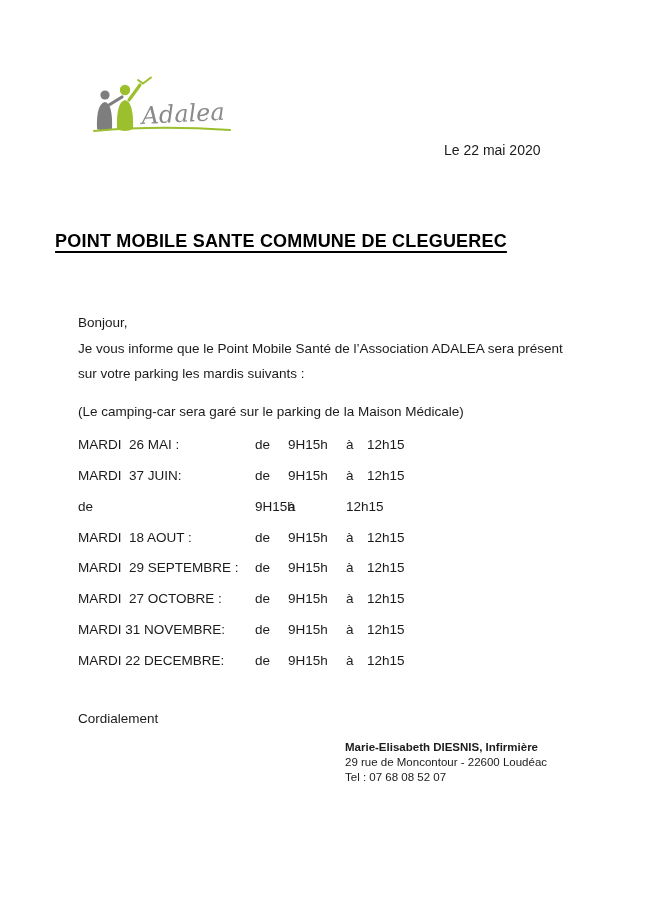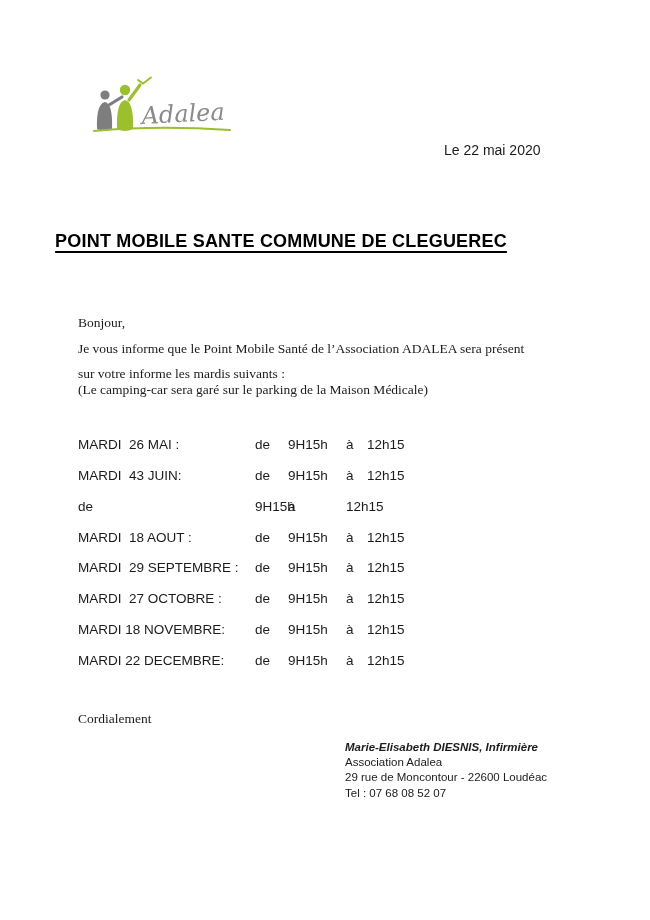--- a/index.html
+++ b/index.html
@@ -18,45 +18,45 @@
   
   .title-wrap{position:absolute;left:0;top:231px;width:562px;text-align:center;}
   .title{
     font-size:18px;font-weight:bold;color:#000;
     text-decoration:underline;
     text-decoration-thickness:2px;
     text-underline-offset:4px;
     letter-spacing:0.2px;
   }
   
-  .p{position:absolute;left:78px;font-size:13.5px;line-height:25px;color:#1b1b1b;font-family:Liberation Serif, serif;}
+  .p{position:absolute;left:78px;font-size:13.5px;line-height:25px;color:#1b1b1b;}
   .greeting{top:296px;}
   .intro{top:322px;width:520px;}
   .intro span{display:block;}
-  .note{top:363px;}
+  .note{top:385px;}
   
   .schedule{position:absolute;left:78px;top:430px;width:420px;}
   .sched-row{
     display:grid;
     grid-template-columns:177px 33px 58px 21px 60px;
     align-items:start;
     height:30.85px;
     font-size:13.5px;line-height:17px;
     padding-top:6px;box-sizing:border-box;
   }
   .sched-label{white-space:pre;}
   .sched-cell{white-space:pre;}
   
   .closing{top:692px;text-align:center;}
   .signature{
     position:absolute;left:345px;top:740px;
     font-size:11.5px;line-height:15.2px;color:#1b1b1b;
   }
   .signature .sig-line{display:block;}
-  .sig-bold{font-weight:bold;font-style:italic;}
+  .sig-bold{font-weight:bold;}
 </style>
 </head>
 <body>
 
 <div class="page">
 
   <div class="logo">
     <svg width="140" height="70" viewBox="0 0 140 70">
 
       <path d="M46 8 l5 3.5 l8 -6" fill="none" stroke="#9cbf2d" stroke-width="2" stroke-linecap="round"></path>
@@ -78,35 +78,35 @@
   <div class="date-line">Le 22 mai 2020</div>
 
   <div class="title-wrap">
     <span class="title">POINT MOBILE SANTE COMMUNE DE CLEGUEREC</span>
   </div>
 
   <p class="p greeting">Bonjour,</p>
 
   <p class="p intro">
     <span>Je vous informe que le Point Mobile Santé de l’Association ADALEA sera présent</span>
-    <span>sur votre informe les mardis suivants :</span>
+    <span>sur votre parking les mardis suivants :</span>
   </p>
 
   <p class="p note">(Le camping-car sera garé sur le parking de la Maison Médicale)</p>
 
   <div class="schedule">
     <div class="sched-row">
       <span class="sched-label">MARDI  26 MAI :</span>
       <span class="sched-cell">de</span>
       <span class="sched-cell">9H15h</span>
       <span class="sched-cell">à</span>
       <span class="sched-cell">12h15</span>
     </div>
     <div class="sched-row">
-      <span class="sched-label">MARDI  43 JUIN:</span>
+      <span class="sched-label">MARDI  37 JUIN:</span>
       <span class="sched-cell">de</span>
       <span class="sched-cell">9H15h</span>
       <span class="sched-cell">à</span>
       <span class="sched-cell">12h15</span>
     </div>
     <div class="sched-row">
       <span class="sched-cell">de</span>
       <span class="sched-cell">9H15h</span>
       <span class="sched-cell">à</span>
       <span class="sched-cell">12h15</span>
@@ -126,37 +126,36 @@
       <span class="sched-cell">12h15</span>
     </div>
     <div class="sched-row">
       <span class="sched-label">MARDI  27 OCTOBRE :</span>
       <span class="sched-cell">de</span>
       <span class="sched-cell">9H15h</span>
       <span class="sched-cell">à</span>
       <span class="sched-cell">12h15</span>
     </div>
     <div class="sched-row">
-      <span class="sched-label">MARDI 18 NOVEMBRE:</span>
+      <span class="sched-label">MARDI 31 NOVEMBRE:</span>
       <span class="sched-cell">de</span>
       <span class="sched-cell">9H15h</span>
       <span class="sched-cell">à</span>
       <span class="sched-cell">12h15</span>
     </div>
     <div class="sched-row">
       <span class="sched-label">MARDI 22 DECEMBRE:</span>
       <span class="sched-cell">de</span>
       <span class="sched-cell">9H15h</span>
       <span class="sched-cell">à</span>
       <span class="sched-cell">12h15</span>
     </div>
   </div>
 
   <p class="p closing">Cordialement</p>
 
   <div class="signature">
     <span class="sig-line sig-bold">Marie-Elisabeth DIESNIS, Infirmière</span>
-    <span class="sig-line">Association Adalea</span>
     <span class="sig-line">29 rue de Moncontour - 22600 Loudéac</span>
     <span class="sig-line">Tel : 07 68 08 52 07</span>
   </div>
 
 </div>
 
 </body></html>

